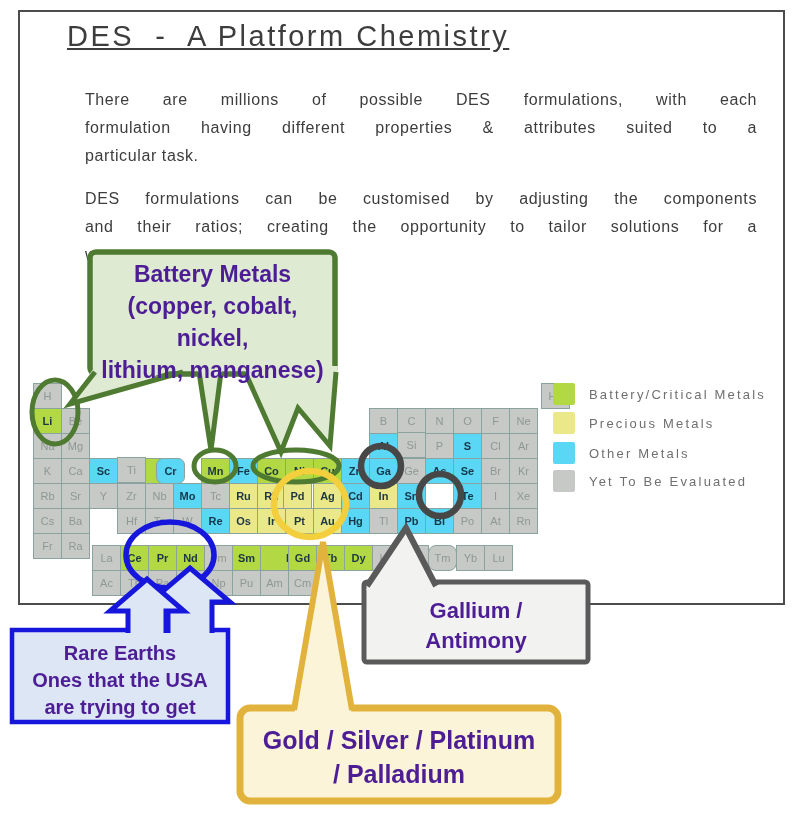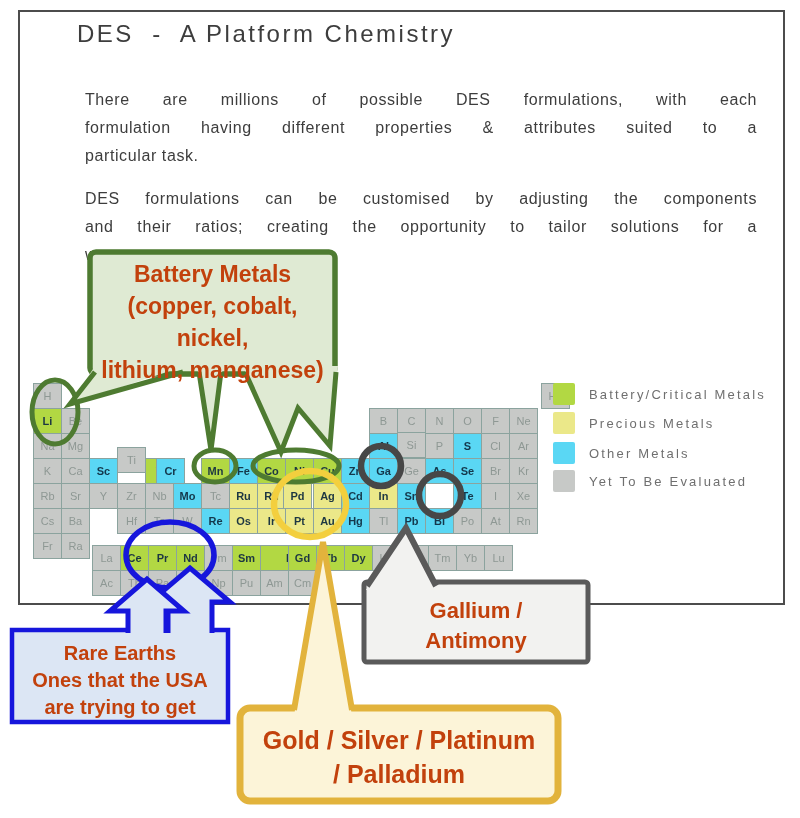--- a/index.html
+++ b/index.html
@@ -2,22 +2,22 @@
 <html style="--battery-metals: #b2d843; --precious-metals: #ebe889; --other-metals: #5ad7f4; --yet-to-be-evaluated: #c7c9c7; --annotation-green: #4e7b31; --annotation-green-fill: #dfead3; --annotation-yellow-border: #e2b33c; --annotation-yellow-fill: #fcf4d8; --annotation-yellow-circle: #f3cf3e; --annotation-blue: #1616dc; --annotation-blue-fill: #dce6f4; --annotation-dark: #474747; --annotation-gray-border: #5a5a5a; --annotation-gray-fill: #f2f2f0; --frame-border: #4c4c4c; --cell-border: #8ba39e; --text-main: #3d3d3d; --legend-text: #6f6f6f;"><head>
 <meta charset="utf-8">
 <style>
   html,body{margin:0;padding:0;background:#fff;}
   .page{position:relative;width:800px;height:818px;background:#fff;overflow:hidden;
         font-family:"Liberation Sans",sans-serif;}
   
   .frame{position:absolute;left:18px;top:10px;width:763px;height:591px;
          border:2.5px solid var(--frame-border);background:#fff;z-index:0;}
   
-  .title{position:absolute;left:77px;top:20px;font-size:24px;color:var(--text-main);
-         letter-spacing:2.5px;white-space:pre;z-index:1;font-weight:400;}
+  .title{position:absolute;left:67px;top:20px;font-size:29px;color:var(--text-main);
+         letter-spacing:2.5px;white-space:pre;z-index:1;font-weight:400;text-decoration:underline;}
   .bodytext{position:absolute;left:85px;width:672px;color:var(--text-main);
             font-size:16px;line-height:28px;letter-spacing:0.6px;z-index:1;}
   .p1{top:86px;} .p2{top:185px;}
   .jline{text-align:justify;text-align-last:justify;}
   .lline{text-align:left;}
   
   .cell{position:absolute;width:29px;height:26px;border:1px solid var(--cell-border);
         box-sizing:border-box;display:flex;align-items:center;justify-content:center;
         font-size:11px;z-index:1;}
   .tbd{background:var(--yet-to-be-evaluated);color:#8e9894;font-weight:400;}
@@ -33,21 +33,21 @@
   
   #overlay{position:absolute;left:0;top:0;z-index:2;pointer-events:none;}
   .sg{stroke:var(--annotation-green);} .fg{fill:var(--annotation-green-fill);}
   .sy{stroke:var(--annotation-yellow-border);} .syc{stroke:var(--annotation-yellow-circle);}
   .fy{fill:var(--annotation-yellow-fill);}
   .sbl{stroke:var(--annotation-blue);} .fbl{fill:var(--annotation-blue-fill);}
   .sd{stroke:var(--annotation-dark);} .sgr{stroke:var(--annotation-gray-border);}
   .fgr{fill:var(--annotation-gray-fill);}
   .nf{fill:none;}
   
-  .callout-text{position:absolute;z-index:3;text-align:center;font-weight:700;color:#c2410c;}
+  .callout-text{position:absolute;z-index:3;text-align:center;font-weight:700;color:#4c1d95;}
   .ct-green{left:90px;top:258px;width:245px;font-size:23px;line-height:32px;}
   .ct-gray{left:364px;top:596px;width:224px;font-size:22px;line-height:30px;}
   .ct-blue{left:12px;top:640px;width:216px;font-size:20px;line-height:27px;}
   .ct-yellow{left:240px;top:723px;width:318px;font-size:25px;line-height:34px;}
 </style>
 </head>
 <body>
 
 <div class="page">
 
@@ -82,23 +82,23 @@
       <div class="cell tbd" style="left: 61px; top: 433px;">Mg</div>
       <div class="cell other" style="left: 369px; top: 433px;">Al</div>
       <div class="cell tbd" style="left: 397px; top: 432px;">Si</div>
       <div class="cell tbd" style="left: 425px; top: 433px;">P</div>
       <div class="cell other" style="left: 453px; top: 433px;">S</div>
       <div class="cell tbd" style="left: 481px; top: 433px;">Cl</div>
       <div class="cell tbd" style="left: 509px; top: 433px;">Ar</div>
       <div class="cell tbd" style="left: 33px; top: 458px;">K</div>
       <div class="cell tbd" style="left: 61px; top: 458px;">Ca</div>
       <div class="cell other" style="left: 89px; top: 458px;">Sc</div>
-      <div class="cell tbd" style="left: 117px; top: 447px;">Ti</div>
+      <div class="cell tbd" style="left: 117px; top: 457px;">Ti</div>
       <div class="cell battery" style="left: 145px; top: 458px;">V</div>
-      <div class="cell other" style="left: 156px; top: 458px;">Cr</div>
+      <div class="cell other" style="left: 156px; top: 458px; border-radius: 7px;">Cr</div>
       <div class="cell battery" style="left: 201px; top: 458px;">Mn</div>
       <div class="cell other" style="left: 229px; top: 458px;">Fe</div>
       <div class="cell battery" style="left: 257px; top: 458px;">Co</div>
       <div class="cell battery" style="left: 285px; top: 458px;">Ni</div>
       <div class="cell battery" style="left: 313px; top: 458px;">Cu</div>
       <div class="cell other" style="left: 341px; top: 458px;">Zn</div>
       <div class="cell other" style="left: 369px; top: 458px;">Ga</div>
       <div class="cell tbd" style="left: 397px; top: 458px;">Ge</div>
       <div class="cell other" style="left: 425px; top: 458px;">As</div>
       <div class="cell other" style="left: 453px; top: 458px;">Se</div>
@@ -146,21 +146,21 @@
       <div class="cell battery" style="left: 148px; top: 545px;">Pr</div>
       <div class="cell battery" style="left: 176px; top: 545px;">Nd</div>
       <div class="cell tbd" style="left: 204px; top: 545px;">Pm</div>
       <div class="cell battery" style="left: 232px; top: 545px;">Sm</div>
       <div class="cell battery" style="left: 260px; top: 545px; padding-left: 32px;">Eu</div>
       <div class="cell battery" style="left: 288px; top: 545px;">Gd</div>
       <div class="cell battery" style="left: 316px; top: 545px;">Tb</div>
       <div class="cell battery" style="left: 344px; top: 545px;">Dy</div>
       <div class="cell tbd" style="left: 372px; top: 545px;">Ho</div>
       <div class="cell tbd" style="left: 400px; top: 545px;">Er</div>
-      <div class="cell tbd" style="left: 428px; top: 545px;">Tm</div>
+      <div class="cell tbd" style="left: 428px; top: 545px; border-radius: 8px;">Tm</div>
       <div class="cell tbd" style="left: 456px; top: 545px;">Yb</div>
       <div class="cell tbd" style="left: 484px; top: 545px;">Lu</div>
       <div class="cell tbd" style="left: 92px; top: 570px;">Ac</div>
       <div class="cell tbd" style="left: 120px; top: 570px;">Th</div>
       <div class="cell tbd" style="left: 148px; top: 570px;">Pa</div>
       <div class="cell tbd" style="left: 176px; top: 570px;">U</div>
       <div class="cell tbd" style="left: 204px; top: 570px;">Np</div>
       <div class="cell tbd" style="left: 232px; top: 570px;">Pu</div>
       <div class="cell tbd" style="left: 260px; top: 570px;">Am</div>
       <div class="cell tbd" style="left: 288px; top: 570px;">Cm</div>

